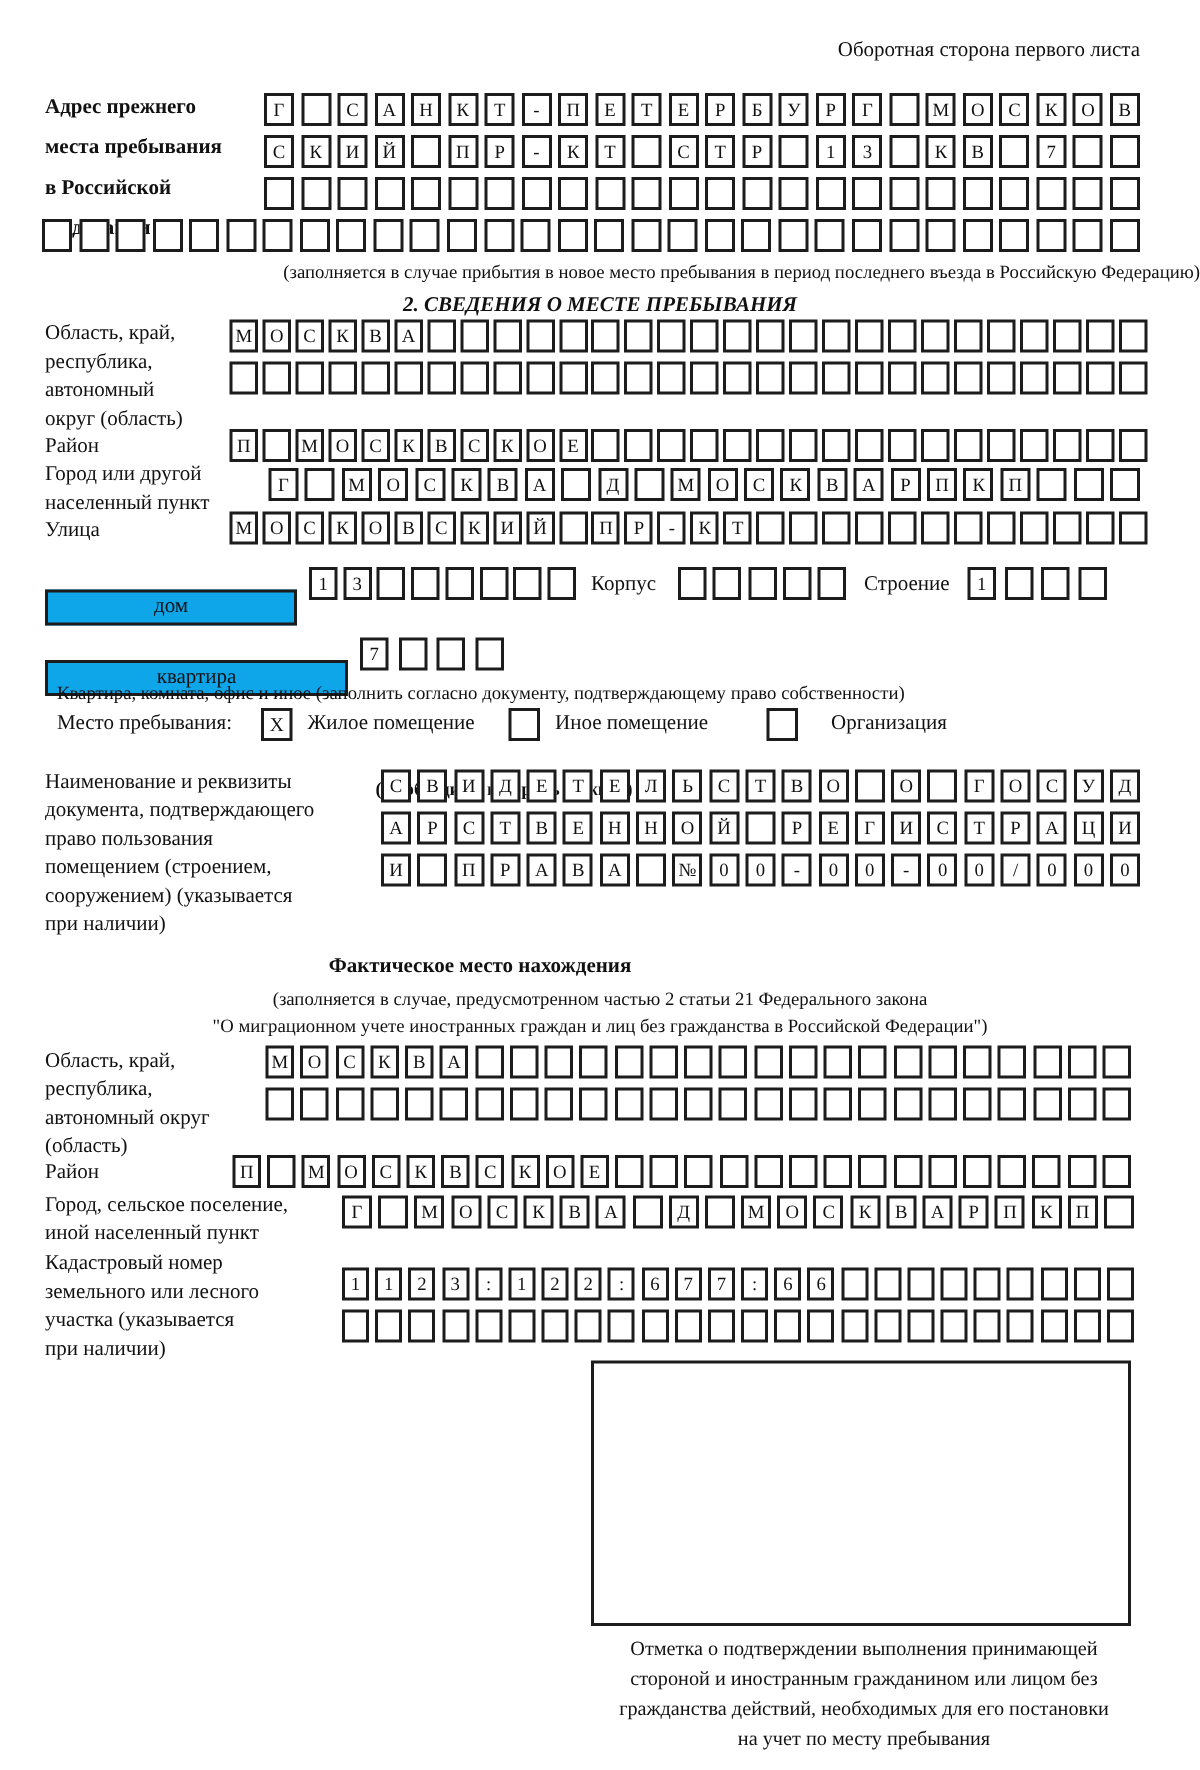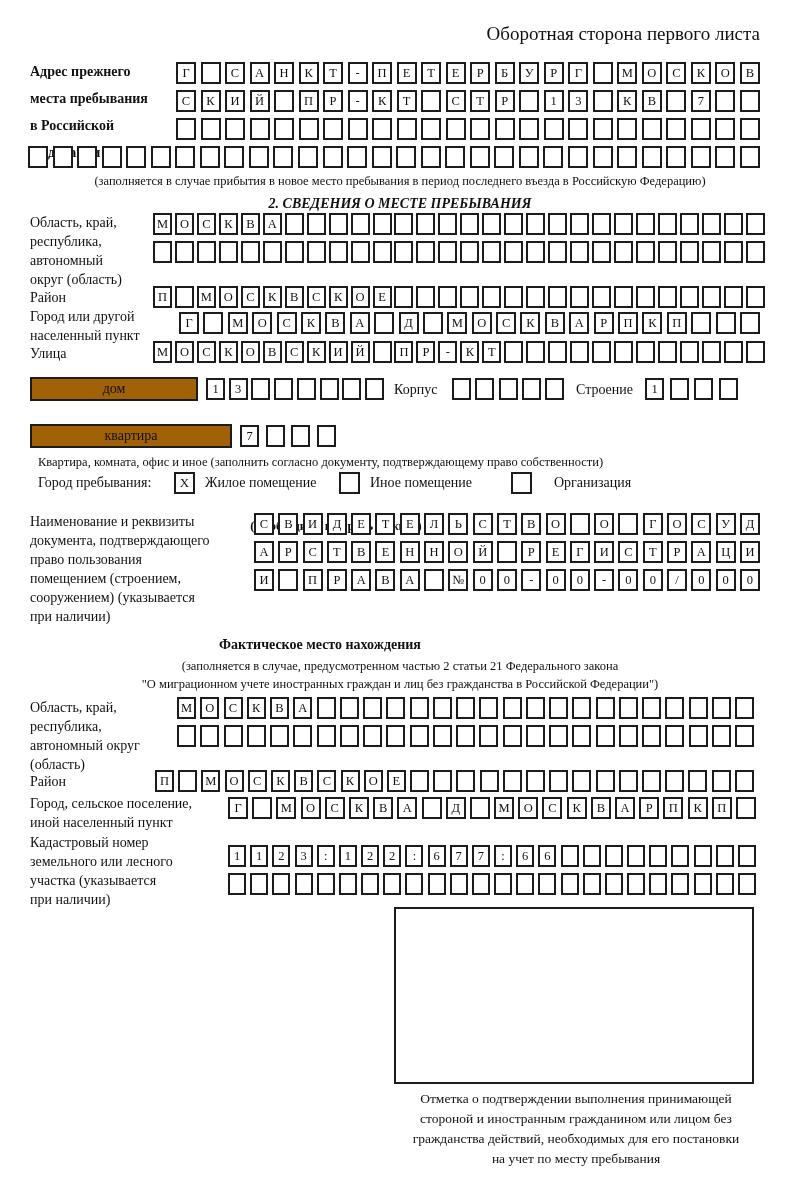--- a/index.html
+++ b/index.html
@@ -10,31 +10,31 @@
   .bold{font-weight:bold;}
   .center{text-align:center;}
   .right{text-align:right;}
   .wrap{white-space:normal;}
   .cellrow{position:absolute;display:flex;justify-content:space-between;}
   .cell{width:20px;height:22px;border:2px solid #1c1c1c;box-sizing:border-box;
         display:flex;align-items:center;justify-content:center;
         font-size:12.5px;font-family:"Liberation Serif",serif;background:#fff;flex:none;}
   .c19 .cell{width:19px;}
   .c18 .cell{width:18px;}
-  .widebox{position:absolute;border:2px solid #1c1c1c;box-sizing:border-box;background:#a16207;
-           display:flex;align-items:center;justify-content:center;font-size:14px;}
+  .widebox{position:absolute;border:2px solid #1c1c1c;box-sizing:border-box;background:#0ea5e9;
+           display:flex;align-items:center;justify-content:center;font-size:14px;margin-top:16px;}
   .checkbox{position:absolute;width:21px;height:22px;border:2px solid #1c1c1c;box-sizing:border-box;
             display:flex;align-items:center;justify-content:center;font-size:13px;}
-  #pageHeader{left:400px;top:24px;width:360px;font-size:19px;}
+  #pageHeader{left:400px;top:24px;width:360px;font-size:14px;}
   #prevLabel{left:30px;top:58px;line-height:27px;font-weight:bold;}
   #prevRow1{left:176px;top:62px;width:584px;}
   #prevRow2{left:176px;top:90px;width:584px;}
   #prevRow3{left:176px;top:118px;width:584px;}
   #prevRow4{left:28px;top:146px;width:732px;}
-  #prevNote{left:0;top:172px;width:800px;}
+  #prevNote{left:0;top:172px;width:800px;text-align:right;}
   #s2Title{left:0;top:194px;width:800px;font-style:italic;}
   #s2RegionLabel{left:30px;top:213px;}
   #s2RegionRow1{left:153px;top:213px;width:612px;}
   #s2RegionRow2{left:153px;top:241px;width:612px;}
   #s2DistrictLabel{left:30px;top:288px;}
   #s2DistrictRow{left:153px;top:286px;width:612px;}
   #s2CityLabel{left:30px;top:307px;}
   #s2CityRow{left:179px;top:312px;width:581px;}
   #s2StreetLabel{left:30px;top:344px;}
   #s2StreetRow{left:153px;top:341px;width:612px;}
@@ -398,21 +398,21 @@
     <span>квартира</span>
   </div>
   <div id="aptCells" class="cellrow c19">
       <span class="cell">7</span>
       <span class="cell"></span>
       <span class="cell"></span>
       <span class="cell"></span>
     </div>
   <div id="aptNote" class="t note">Квартира, комната, офис и иное (заполнить согласно документу, подтверждающему право собственности)</div>
 
-  <div id="stayLabel" class="t">Город пребывания:</div>
+  <div id="stayLabel" class="t">Место пребывания:</div>
   <div id="stayOpt0Box" class="checkbox">X</div>
   <div id="stayOpt0Label" class="t">Жилое помещение</div>
   <div id="stayOpt1Box" class="checkbox"></div>
   <div id="stayOpt1Label" class="t">Иное помещение</div>
   <div id="stayOpt2Box" class="checkbox"></div>
   <div id="stayOpt2Label" class="t">Организация</div>
   <div id="stayNote" class="t note center">(Необходимо выбрать нужное)</div>
 
   <div id="docLabel" class="t">
       <div>Наименование и реквизиты</div>

